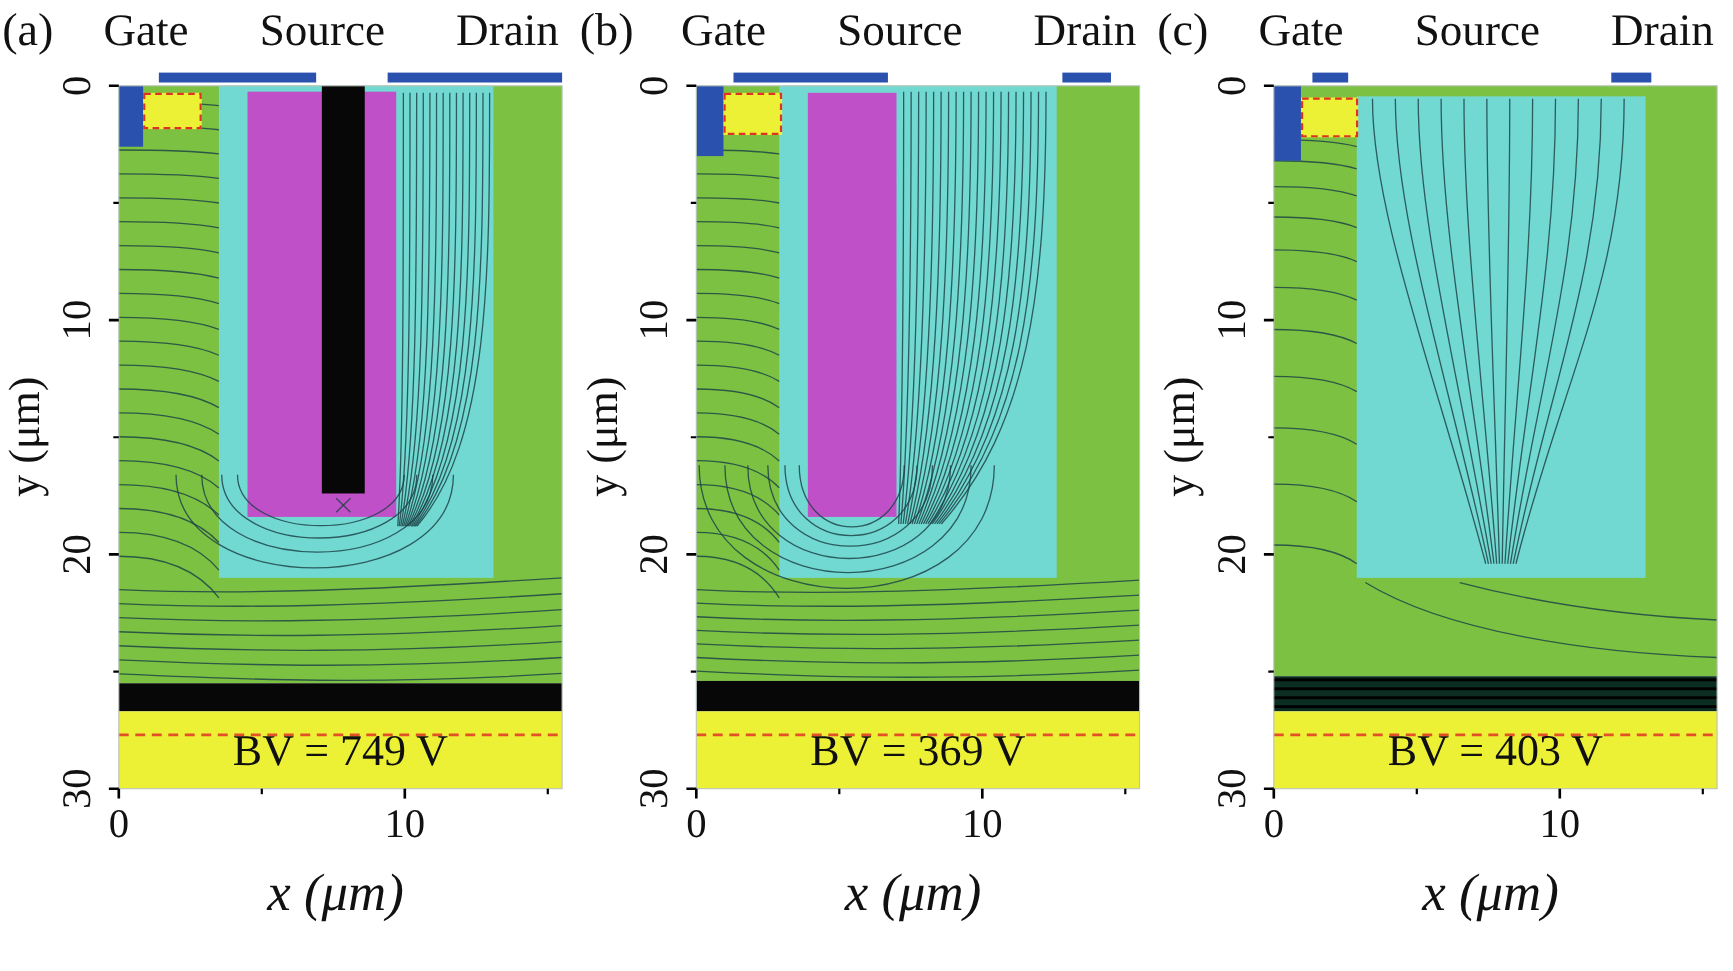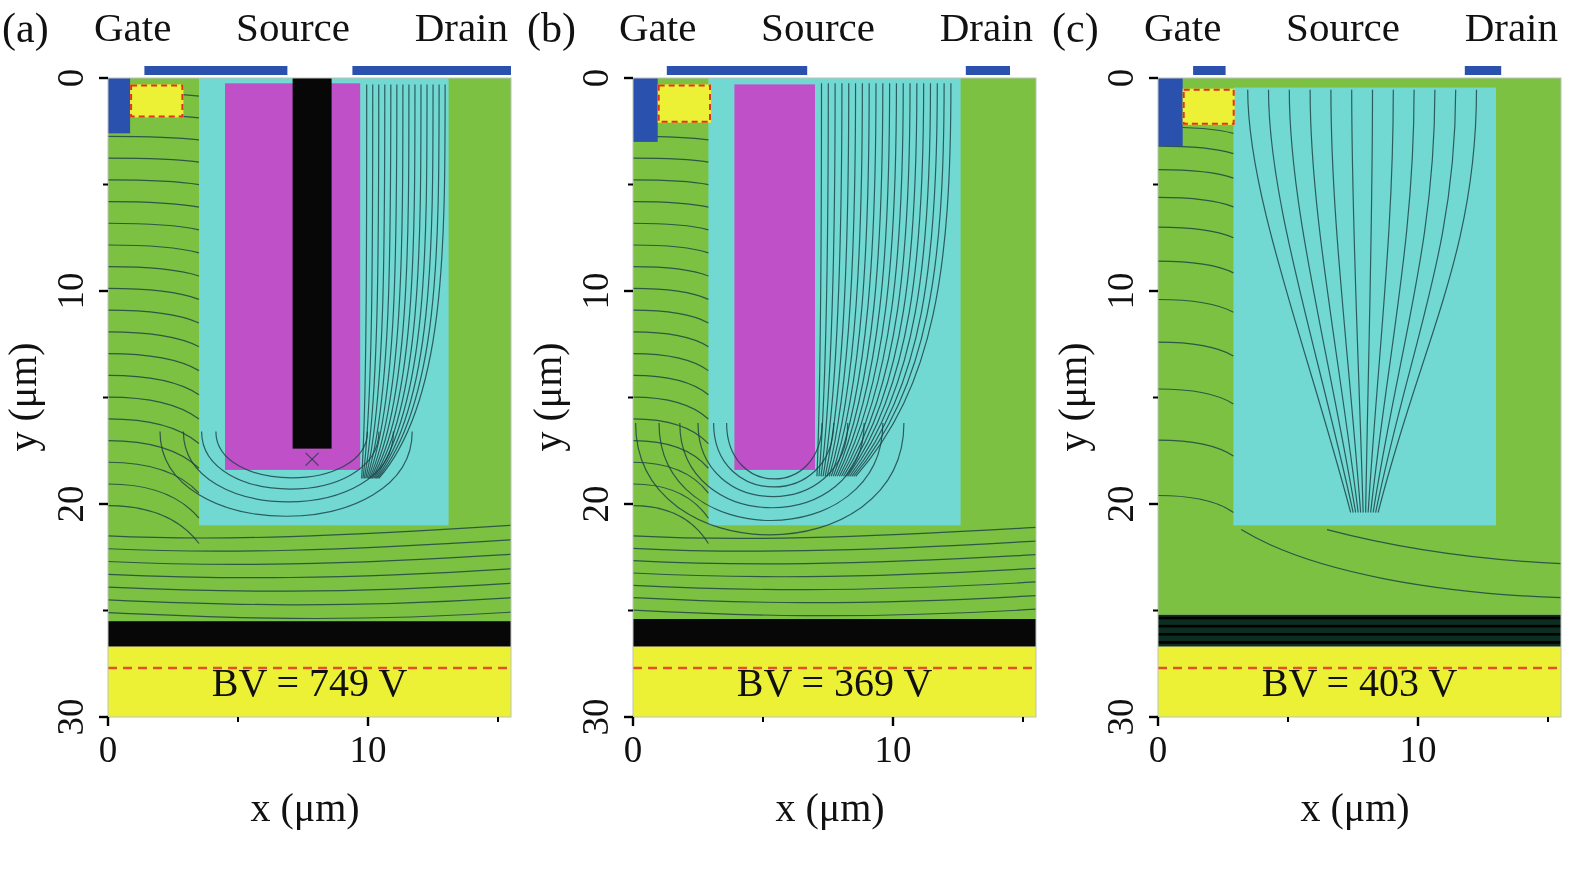--- a/index.html
+++ b/index.html
@@ -9,21 +9,21 @@
   .hdr{grid-column:1/4;display:grid;grid-template-columns:92px 418px;align-items:flex-start;}
   .plabel{font-size:42px;line-height:1.15;padding-left:2px;}
   .words{display:flex;justify-content:space-between;font-size:41px;line-height:1.15;padding:0 2px;gap:16px;}
   .ybox{grid-area:2/1;position:relative;}
   .ybox span{position:absolute;top:50%;left:50%;transform:translate(-50%,-50%) rotate(-90deg);white-space:nowrap;font-size:40px;}
   .yticks{grid-area:2/2;position:relative;}
   .yticks span{position:absolute;left:50%;transform:translate(-50%,-50%) rotate(-90deg);font-size:37px;}
   .plot{grid-area:2/3;}
   .xticks{grid-area:3/3;position:relative;}
   .xticks span{position:absolute;top:-2px;transform:translateX(-50%);font-size:37px;}
-  .xlabel{grid-area:4/3;width:418px;text-align:center;font-size:40px;padding-top:6px;}
+  .xlabel{grid-area:4/3;width:418px;text-align:center;font-size:48px;padding-top:6px;font-style:italic;}
   .bv{font-family:"Liberation Serif",serif;font-size:40px;fill:#101010;text-anchor:middle;}
 </style>
 </head>
 <body>
 
 <div class="fig">
 
   <section class="panel">
     <div class="hdr">
       <div class="plabel">(a)</div>

